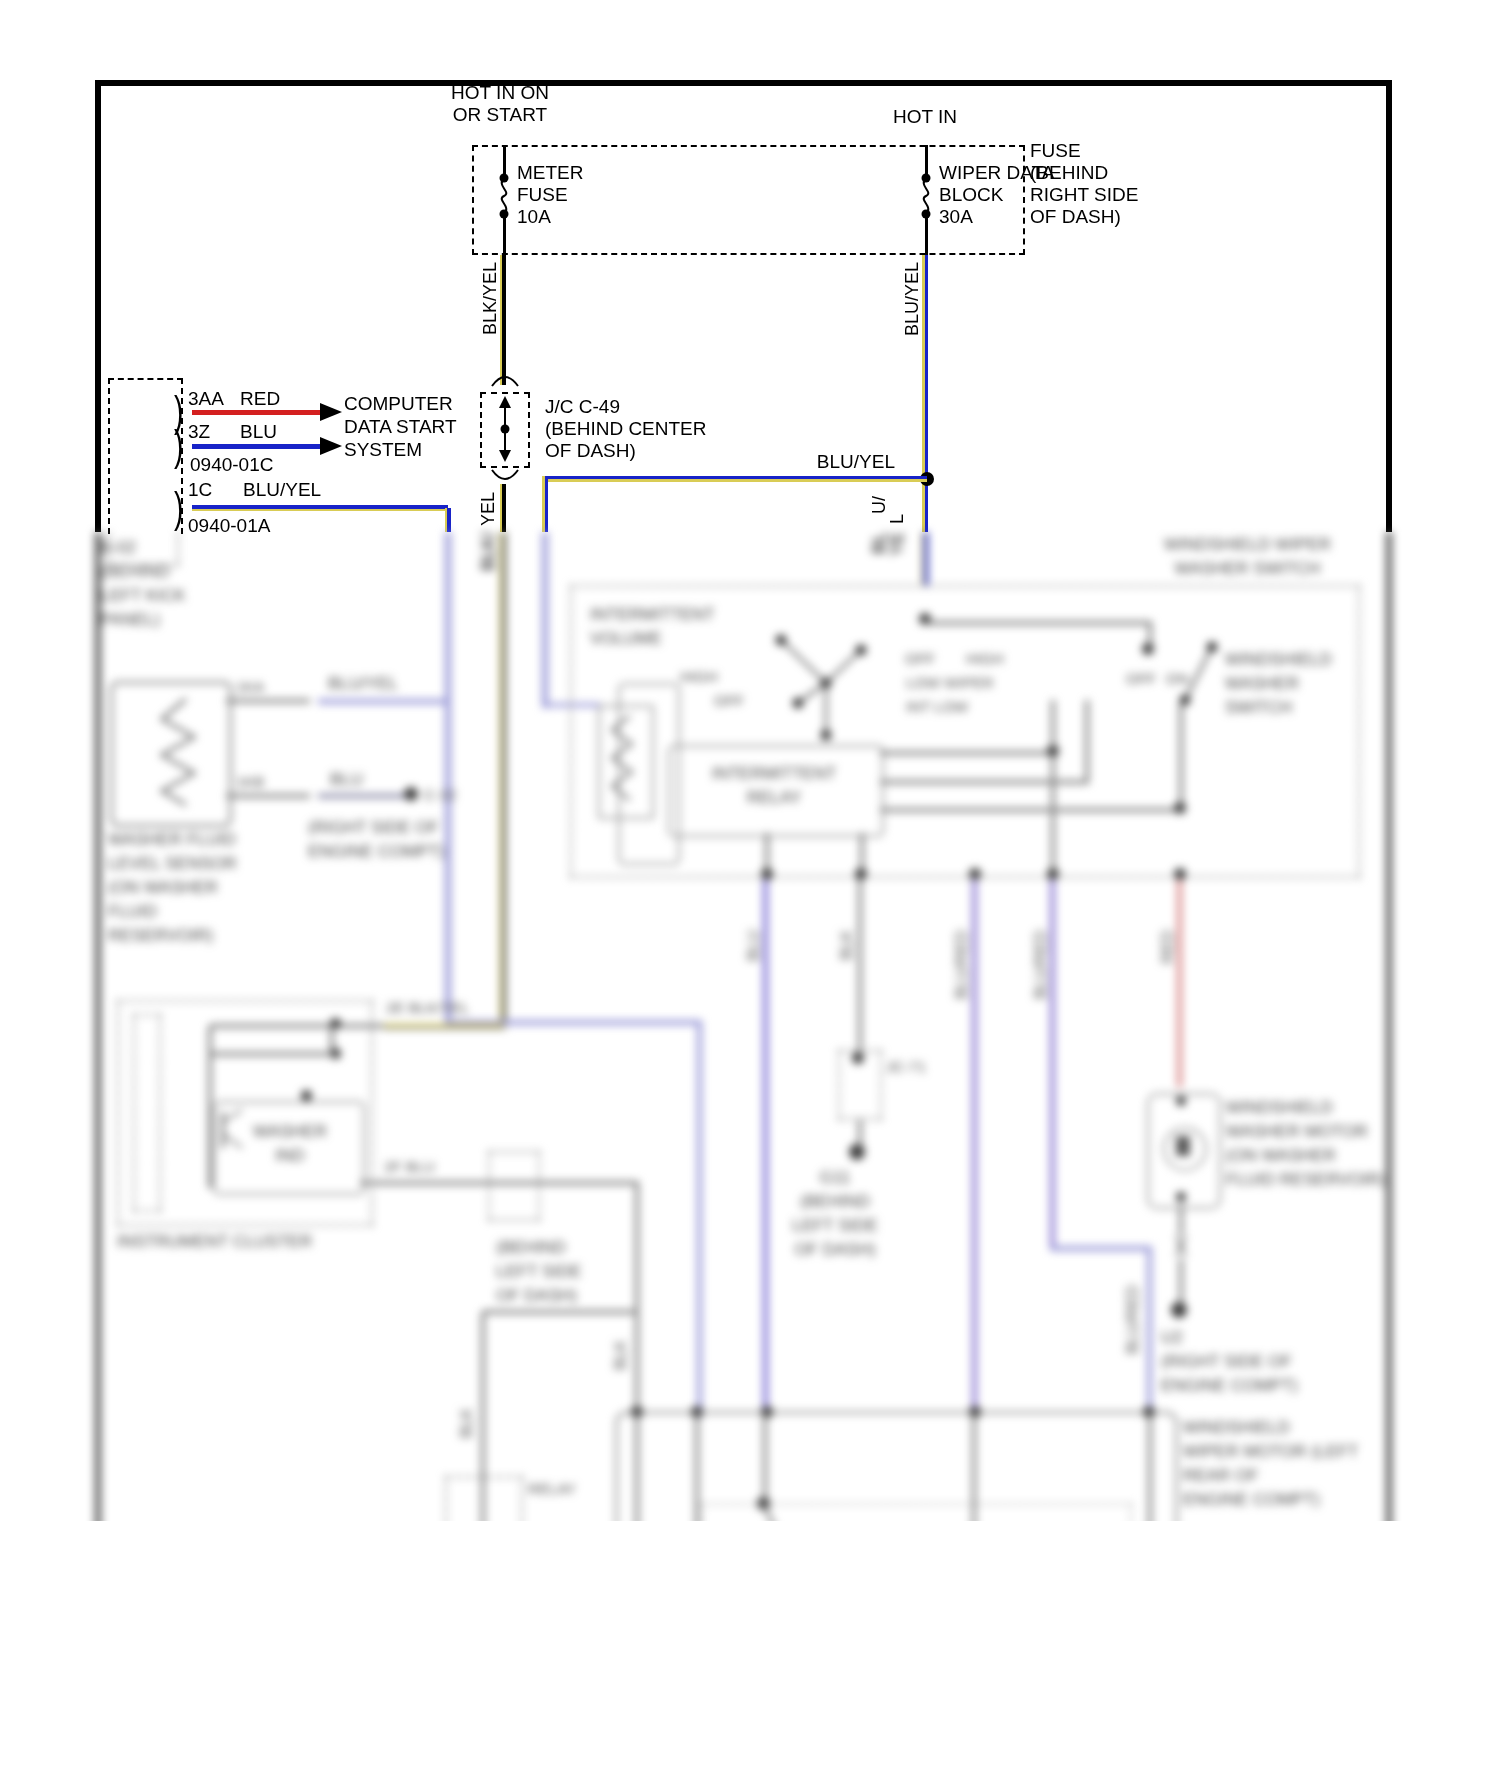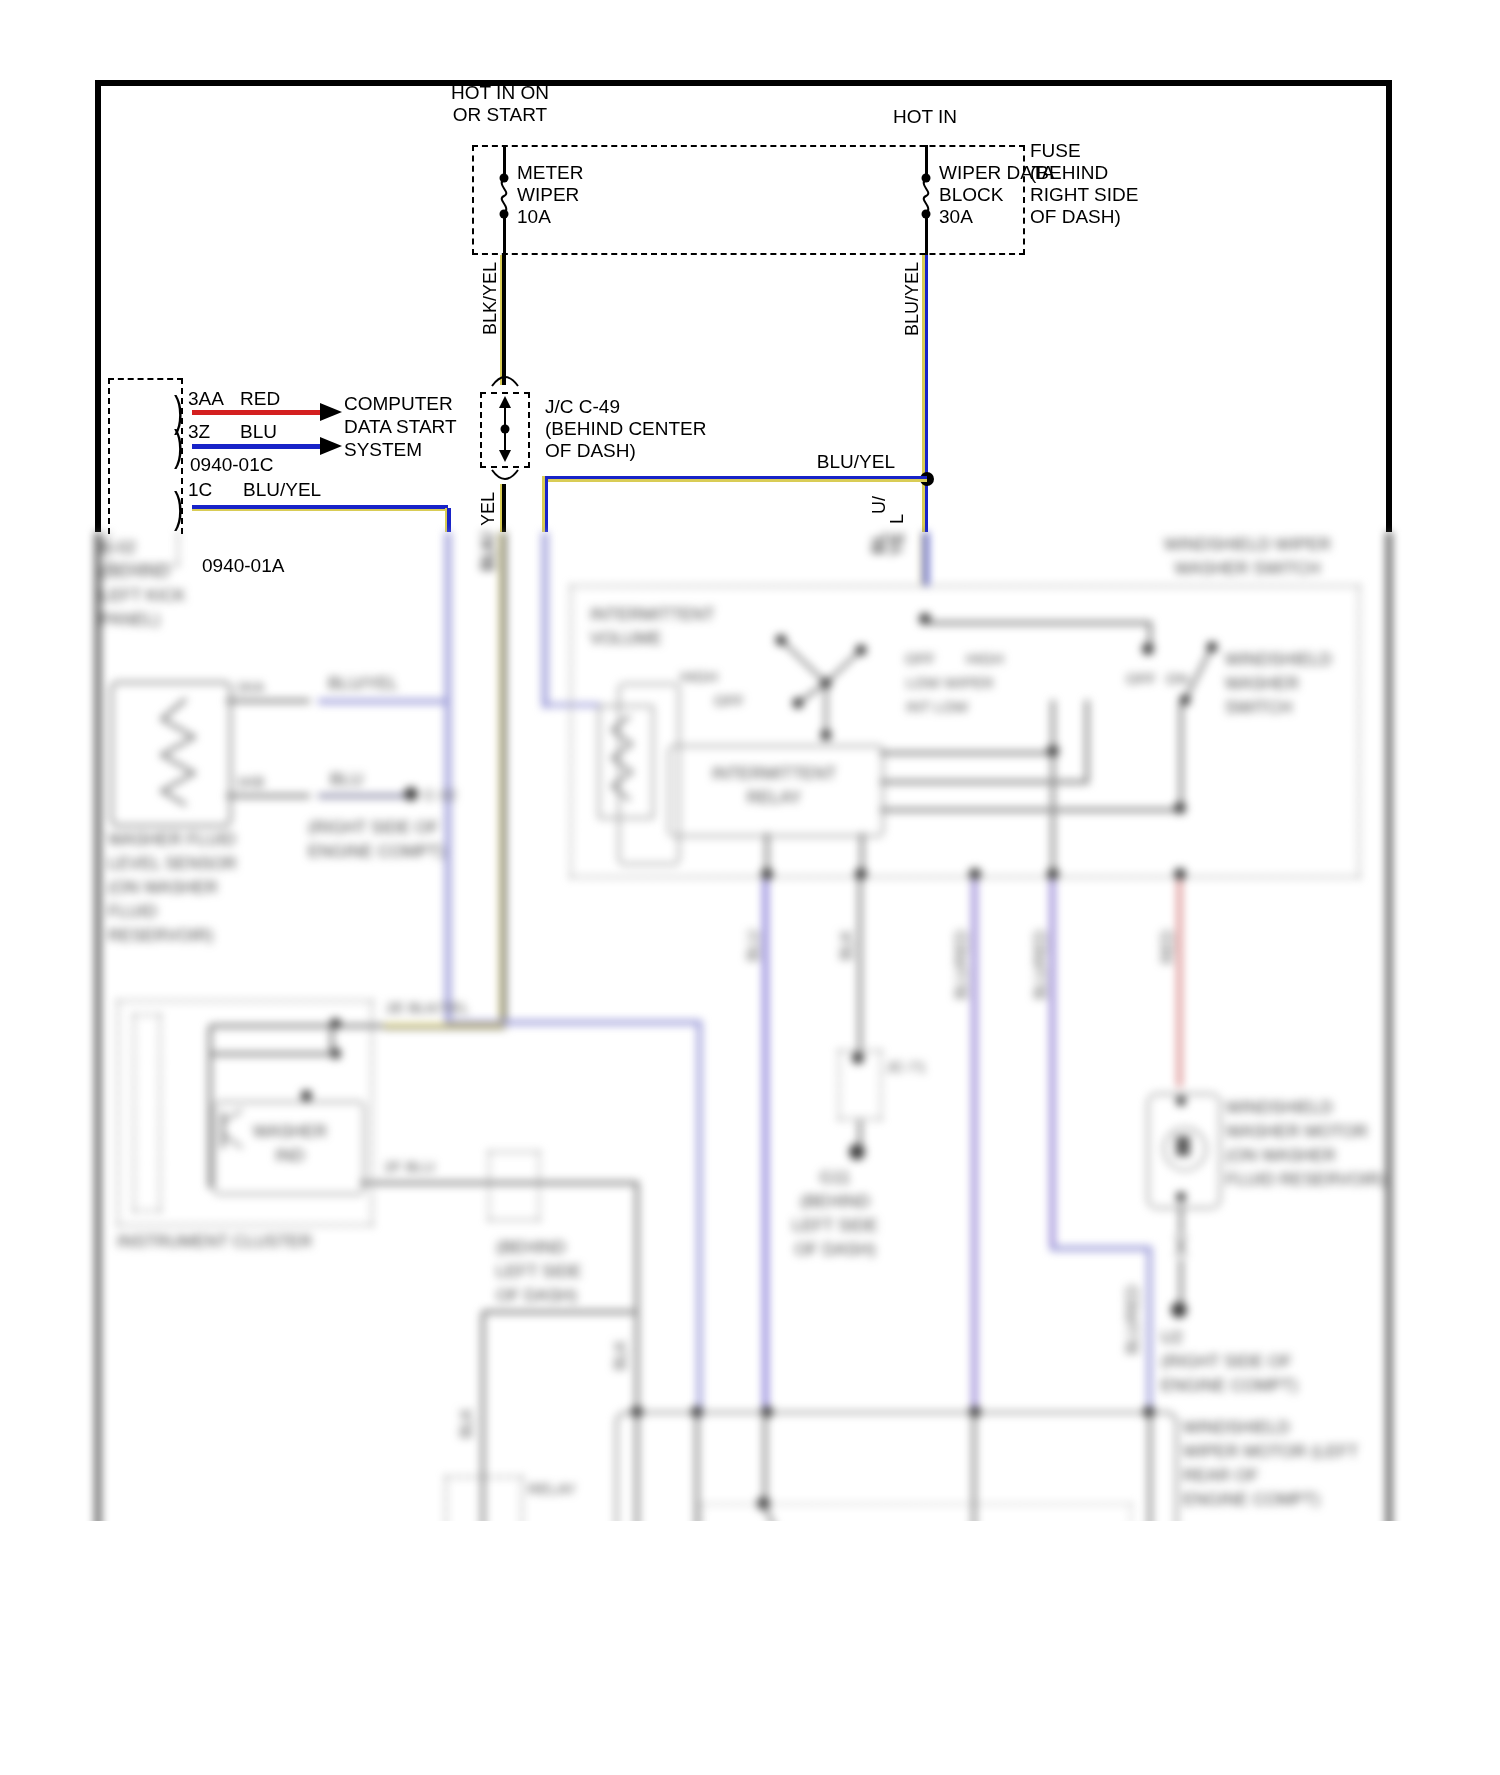--- a/index.html
+++ b/index.html
@@ -42,21 +42,21 @@
   <div class="d" style="left:472px;top:145px;width:549px;height:106px;"></div>
 
   <div class="w" style="left:503px;top:145px;width:3px;height:30px;"></div>
   <svg class="a" style="left:493px;top:172px;" width="22" height="48">
     <circle cx="11" cy="6" r="4.5"></circle>
       <circle cx="11" cy="42" r="4.5"></circle>
     <path d="M11,6 C3,14 19,20 11,24 C3,28 19,34 11,42" fill="none" stroke="#000" stroke-width="2"></path>
   </svg>
   <div class="w" style="left:503px;top:218px;width:3px;height:37px;"></div>
   <div class="t" style="left:517px;top:162px;">METER
-WIPER
+FUSE
 10A</div>
 
   <div class="w" style="left:925px;top:145px;width:3px;height:30px;"></div>
   <svg class="a" style="left:915px;top:172px;" width="22" height="48">
     <circle cx="11" cy="6" r="4.5"></circle>
       <circle cx="11" cy="42" r="4.5"></circle>
     <path d="M11,6 C3,14 19,20 11,24 C3,28 19,34 11,42" fill="none" stroke="#000" stroke-width="2"></path>
   </svg>
   <div class="w" style="left:925px;top:218px;width:3px;height:37px;"></div>
   <div class="t" style="left:939px;top:162px;">WIPER DATA
@@ -115,21 +115,21 @@
 
   <div class="t" style="left:344px;top:392px;line-height:23px;">COMPUTER
 DATA START
 SYSTEM</div>
   <div class="t" style="left:190px;top:454px;">0940-01C</div>
 
   <div class="t" style="left:188px;top:479px;">1C</div>
   <div class="t" style="left:243px;top:479px;">BLU/YEL</div>
   <div class="a" style="left:192px;top:505px;width:256px;height:6px;background:linear-gradient(180deg,#1823c8 0 3.5px,#d9cc55 3.5px);"></div>
   <div class="a" style="left:445px;top:508px;width:6px;height:24px;background:linear-gradient(90deg,#d9cc55 0 2.5px,#1823c8 2.5px);"></div>
-  <div class="t" style="left:202px;top:515px;margin-top:40px;">0940-01A</div>
+  <div class="t" style="left:188px;top:515px;">0940-01A</div>
 
   <div id="blur-zone">
 
     <div class="a" style="left:95px;top:532px;width:6px;height:1156px;background:#555;"></div>
     <div class="a" style="left:1386px;top:532px;width:6px;height:1156px;background:#555;"></div>
     <div class="a" style="left:95px;top:1684px;width:1297px;height:6px;background:#555;"></div>
 
     <div class="v" style="left:478px;top:532px;">BLK/</div>
     <div class="v" style="left:869px;top:532px;">BL</div>
     <div class="v" style="left:887px;top:532px;">YE</div>

